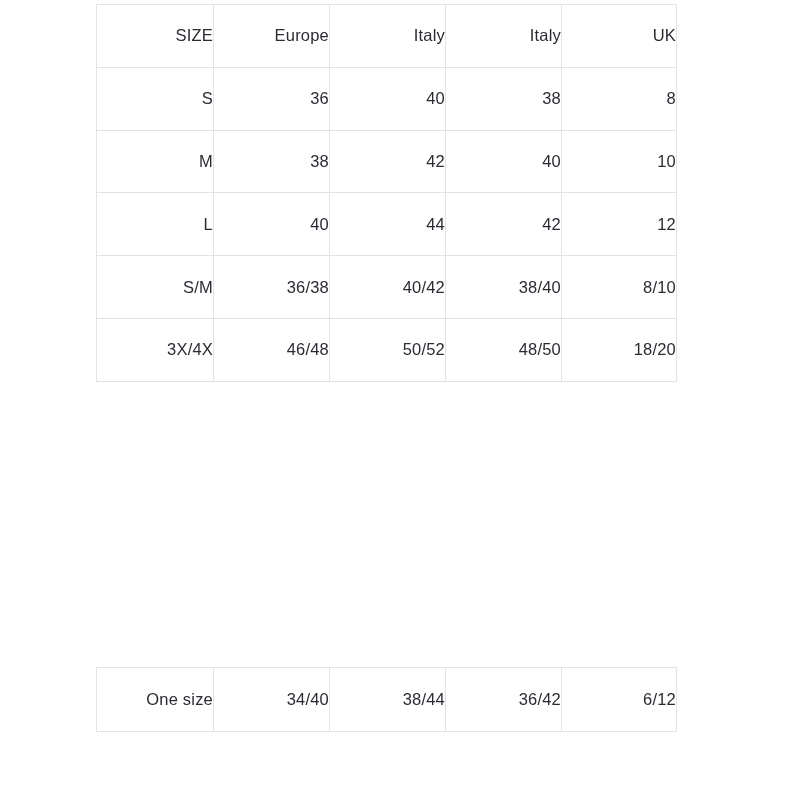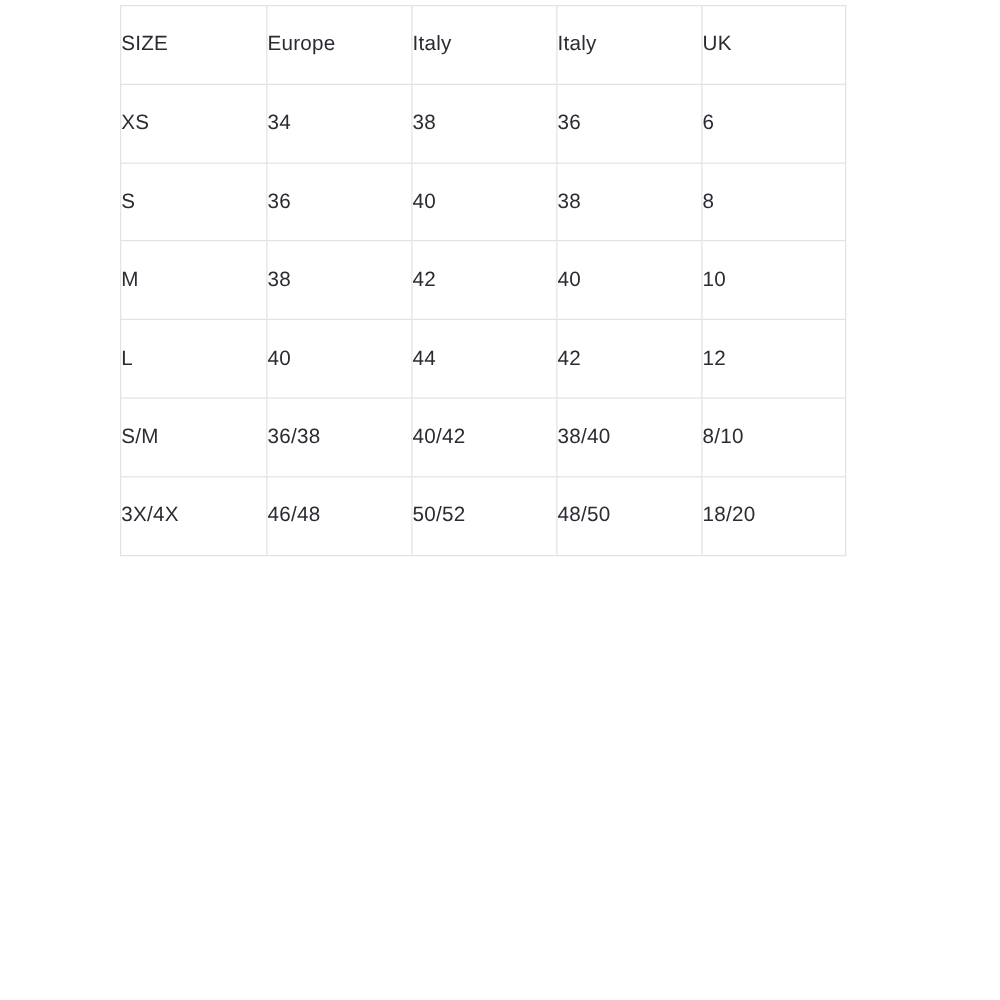--- a/index.html
+++ b/index.html
@@ -26,21 +26,21 @@
   #table-main { top: 4px; }
   #table-secondary { top: 667px; }
 
   table.size-table {
     border-collapse: collapse;
     width: 580px;
     table-layout: fixed;
   }
   table.size-table td, table.size-table th {
     border: 1px solid #e3e3e6;
-    text-align: left;
+    text-align: right;
     vertical-align: middle;
     color: #2b2b33;
     font-size: 16.5px;
     font-weight: 400;
     padding: 0;
     height: 62.8px;
     letter-spacing: 0.2px;
     margin-top: 28px;
   }
   table.size-table col.c1 { width: 117px; }
@@ -79,27 +79,20 @@
         <tr>
           <th class="hdr-cell">SIZE</th>
           <th class="hdr-cell">Europe</th>
           <th class="hdr-cell">Italy</th>
           <th class="hdr-cell">Italy</th>
           <th class="hdr-cell">UK</th>
         </tr>
       </thead>
       <tbody>
         <tr>
-          <td class="rowlabel">XS</td>
-          <td>34</td>
-          <td>38</td>
-          <td>36</td>
-          <td>6</td>
-        </tr>
-        <tr>
           <td class="rowlabel">S</td>
           <td>36</td>
           <td>40</td>
           <td>38</td>
           <td>8</td>
         </tr>
         <tr>
           <td class="rowlabel">M</td>
           <td>38</td>
           <td>42</td>
@@ -134,17 +127,24 @@
   <div class="table-wrap" id="table-secondary">
     <table class="size-table">
       <colgroup>
         <col class="c1">
           <col class="c2">
           <col class="c3">
           <col class="c4">
           <col class="c5">
       </colgroup>
       <tbody>
+        <tr>
+          <td class="rowlabel">One size</td>
+          <td>34/40</td>
+          <td>38/44</td>
+          <td>36/42</td>
+          <td>6/12</td>
+        </tr>
       </tbody>
     </table>
   </div>
 
 </div>
 
 </body></html>

